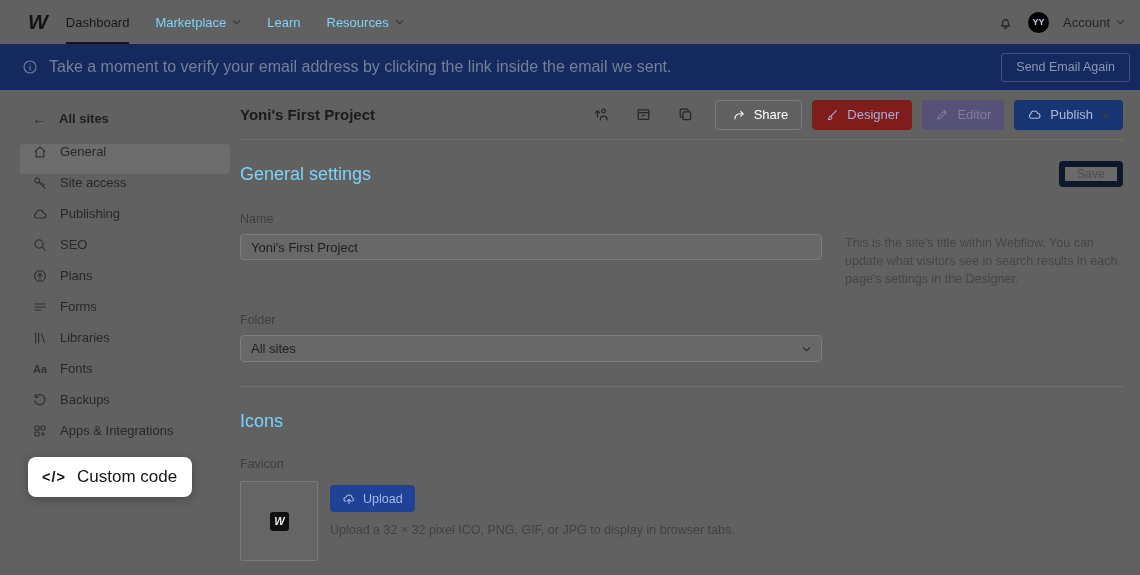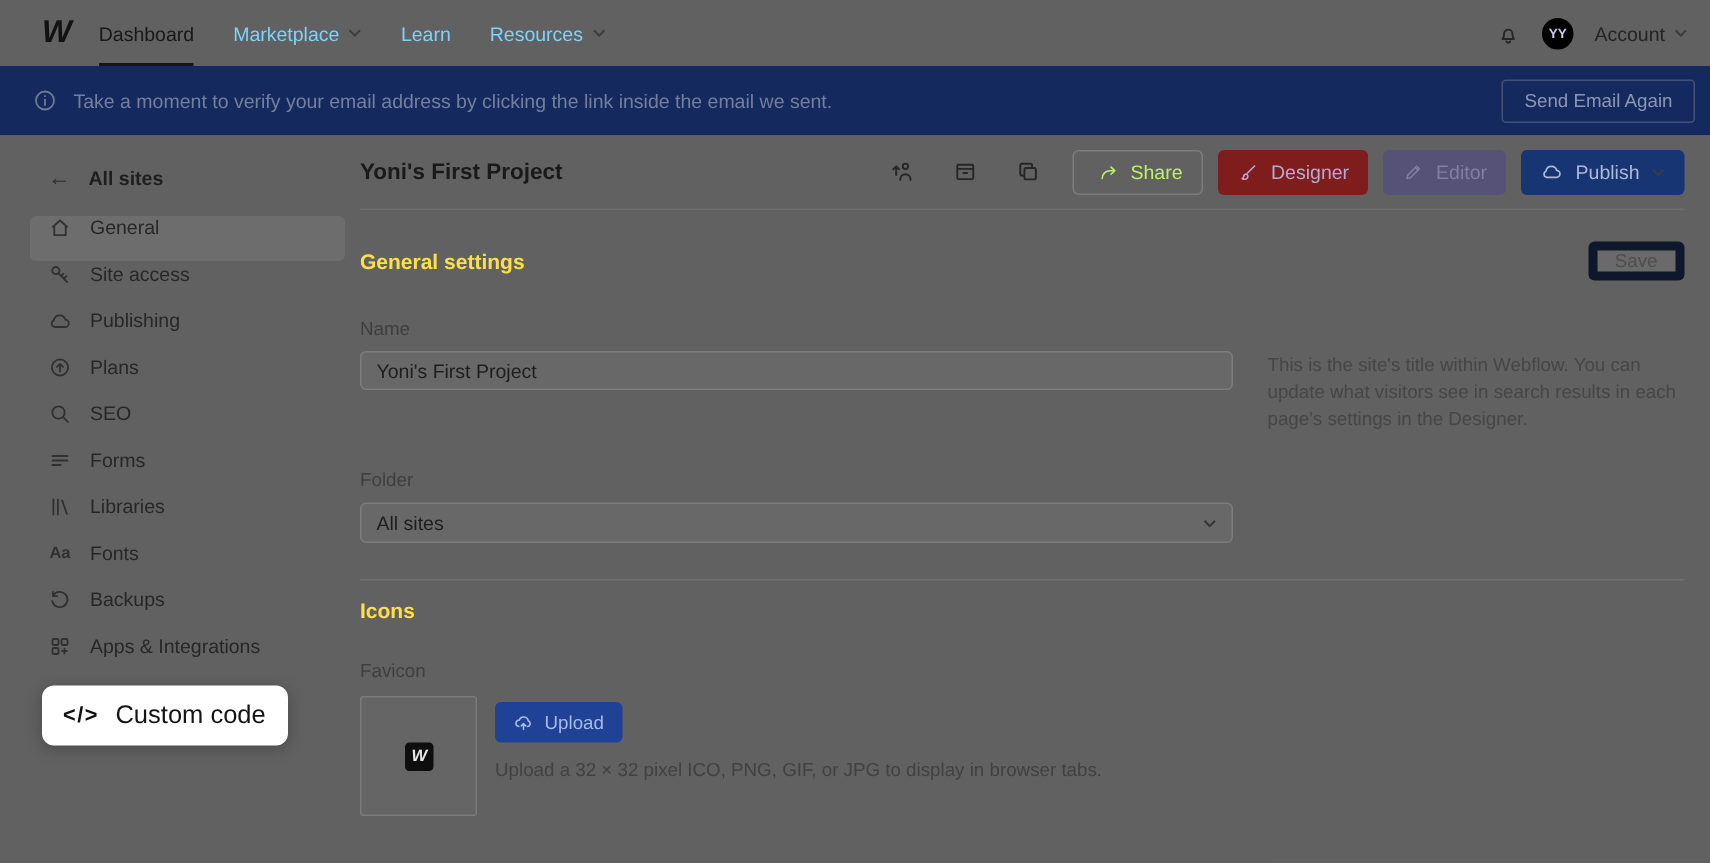--- a/index.html
+++ b/index.html
@@ -21,21 +21,21 @@
   .tnav-item.active::after { content:""; position:absolute; left:0; right:0; bottom:0; height:2px; background:#161616; }
   .chev { color:#3c3c3c; }
   .topbar-right { display:flex; align-items:center; gap:14px; }
   .bell { color:#262626; cursor:pointer; }
   .avatar { width:21px; height:21px; border-radius:50%; background:#000000; color:#cfcaec; font-size:9px; font-weight:bold; display:flex; align-items:center; justify-content:center; }
   .account { display:flex; align-items:center; gap:6px; color:#242424; cursor:pointer; }
 
   
   .banner { height:46px; background:#142a5e; display:flex; align-items:center; justify-content:space-between; padding:0 10px 0 22px; }
   .banner-left { display:flex; align-items:center; gap:11px; color:#6f7a99; }
-  .banner-msg { color:#747f9d; font-size:13px; }
+  .banner-msg { color:#747f9d; font-size:16px; }
   .banner-btn { height:29px; padding:0 14px; border:1px solid #445077; border-radius:3px; background:transparent; color:#8b96b4; font-size:12.5px; font-family:inherit; cursor:pointer; }
 
   
   .page { display:flex; height:485px; }
   .sidebar { width:230px; flex-shrink:0; padding-top:16px; }
   .all-sites { height:24px; display:flex; align-items:center; gap:12px; padding-left:32px; font-weight:600; font-size:13px; color:#1e1e1e; cursor:pointer; margin-bottom:14px; }
   .all-sites .arrow { font-size:15px; color:#2a2a2a; }
   .snav-item { height:30px; margin:0 0 1px 20px; width:210px; border-radius:4px; display:flex; align-items:flex-start; gap:12px; padding-left:12px; font-size:13px; color:#272727; cursor:pointer; }
   .snav-item.selected { background:#6d6d6d; }
   .snav-item .ico { width:16px; height:16px; color:#303030; display:flex; align-items:center; justify-content:center; font-size:11px; font-weight:600; }
@@ -43,38 +43,38 @@
   .spotlight .glyph { font-size:14.5px; font-weight:600; color:#111; letter-spacing:1px; }
   .spotlight .lbl { font-size:17px; color:#141414; }
 
   
   .main { flex:1; padding:0 18px 0 10px; }
   .main-header { height:50px; display:flex; align-items:center; justify-content:space-between; border-bottom:1px solid #6f6f6f; }
   .site-title { font-size:15px; font-weight:600; color:#1a1a1a; }
   .actions { display:flex; align-items:center; gap:10px; }
   .icon-btn { width:26px; height:26px; display:flex; align-items:center; justify-content:center; color:#262626; cursor:pointer; margin-right:6px; }
   .btn { height:30px; border-radius:4px; border:none; display:flex; align-items:center; gap:8px; padding:0 13px; font-size:13px; font-family:inherit; cursor:pointer; }
-  .btn-share { background:transparent; border:1px solid #7d7d7d; color:#bef264;padding-left:16px; }
+  .btn-share { background:transparent; border:1px solid #7d7d7d; color:#ffffff;padding-left:16px; }
   .btn-designer { background:#7f1d1d; color:#b3abd6;align-items:center; }
   .btn-editor { background:#565177; color:#827da1; cursor:default; }
   .btn-publish { background:#173572; color:#aeb9d8; }
 
   .section-row { margin-top:21px; display:flex; align-items:center; justify-content:space-between; }
-  .h2 { font-size:14px; font-weight:700; color:#fde047; }
+  .h2 { font-size:18px; font-weight:400; color:#7dd3fc; }
   .btn-save { height:26px; padding:0 12px; background:#6a6a6a; border:6px solid #0f172a; border-radius:4px; color:#4e4e4e; font-size:12.5px; font-family:inherit; cursor:default; }
 
   .field-label { margin-top:25px; margin-bottom:8px; font-size:12.5px; color:#3e3e3e; }
   .field-row { display:flex; align-items:flex-start; }
   .text-input { width:582px; height:26px; background:#686868; border:1px solid #7d7d7d; border-radius:4px; padding:0 10px; font-size:13px; color:#1e1e1e; font-family:inherit; outline:none; }
   .help { margin-left:23px; width:278px; font-size:12.5px; line-height:1.45; color:#464646; position:relative; top:0; }
   .select { width:582px; height:27px; background:#686868; border:1px solid #7d7d7d; border-radius:4px; padding:0 10px; display:flex; align-items:center; justify-content:space-between; font-size:13px; color:#1e1e1e; cursor:pointer; }
   .select .chev { color:#333; }
 
   .divider { margin-top:24px; border:none; border-top:1px solid #707070; }
-  .icons-h { margin-top:12px; }
+  .icons-h { margin-top:24px; }
   .upload-row { margin-top:10px; display:flex; align-items:flex-start; }
   .preview { width:78px; height:80px; background:#656565; border:1px solid #7a7a7a; border-radius:2px; display:flex; align-items:center; justify-content:center; flex-shrink:0; }
   .mini-mark { width:19px; height:19px; background:#0e0e0e; border-radius:3px; color:#e8e8e8; font-weight:bold; font-style:italic; font-size:11px; letter-spacing:-1px; display:flex; align-items:center; justify-content:center; }
   .upload-col { margin-left:12px; padding-top:4px; }
   .btn-upload { height:27px; padding:0 12px; background:#1f4296; border:none; border-radius:4px; color:#a9bae4; font-size:12.5px; font-family:inherit; display:flex; align-items:center; gap:7px; cursor:pointer; }
   .upload-desc { margin-top:11px; font-size:12.5px; color:#414141; white-space:nowrap; }
 </style>
 </head>
 <body>
 
@@ -162,36 +162,36 @@
       <span class="ico">
         <svg width="16" height="16" viewBox="0 0 16 16" fill="none" stroke="currentColor" stroke-width="1.2" stroke-linejoin="round">
             <path d="M4.6 12 h6.6 a2.5 2.5 0 0 0 .3-5 a3.9 3.9 0 0 0-7.6.6 A2.3 2.3 0 0 0 4.6 12 z"></path>
           </svg>
       </span>
       <span>Publishing</span>
     </div>
 
     <div class="snav-item">
       <span class="ico">
+        <svg width="16" height="16" viewBox="0 0 16 16" fill="none" stroke="currentColor" stroke-width="1.2" stroke-linecap="round">
+            <circle cx="7" cy="7" r="4.1"></circle>
+            <path d="M10.1 10.1 L13.2 13.2"></path>
+          </svg>
+      </span>
+      <span>SEO</span>
+    </div>
+
+    <div class="snav-item">
+      <span class="ico">
         <svg width="16" height="16" viewBox="0 0 16 16" fill="none" stroke="currentColor" stroke-width="1.2" stroke-linecap="round" stroke-linejoin="round">
             <circle cx="8" cy="8" r="5.4"></circle>
             <path d="M8 10.6 V5.8 M6 7.6 L8 5.6 L10 7.6"></path>
           </svg>
       </span>
       <span>Plans</span>
-    </div>
-
-    <div class="snav-item">
-      <span class="ico">
-        <svg width="16" height="16" viewBox="0 0 16 16" fill="none" stroke="currentColor" stroke-width="1.2" stroke-linecap="round">
-            <circle cx="7" cy="7" r="4.1"></circle>
-            <path d="M10.1 10.1 L13.2 13.2"></path>
-          </svg>
-      </span>
-      <span>SEO</span>
     </div>
 
     <div class="snav-item">
       <span class="ico">
         <svg width="16" height="16" viewBox="0 0 16 16" fill="none" stroke="currentColor" stroke-width="1.2" stroke-linecap="round">
             <path d="M3 5 H13 M3 8 H13 M3 11 H8.5"></path>
           </svg>
       </span>
       <span>Forms</span>
     </div>

